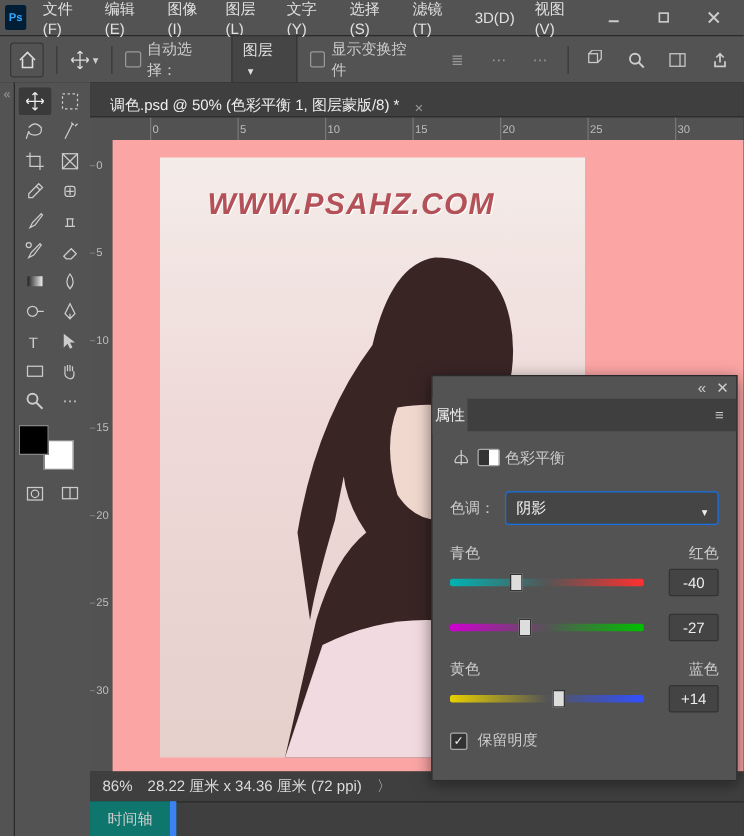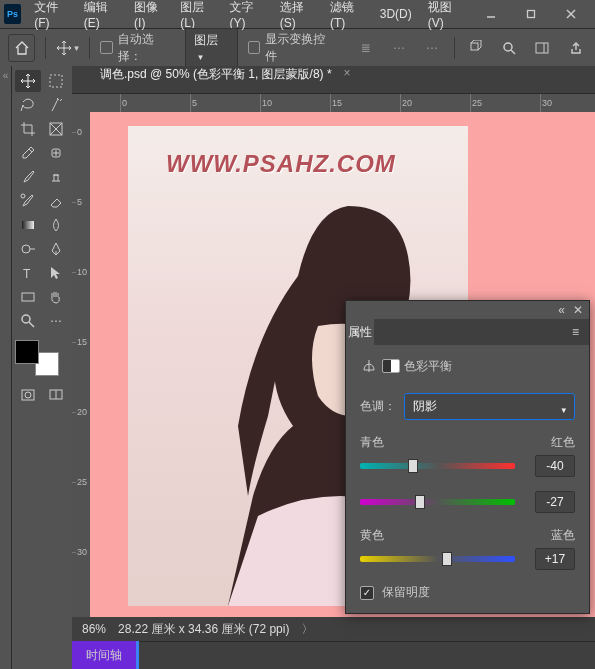--- a/index.html
+++ b/index.html
@@ -20,43 +20,43 @@
 .left-col{width:12px;background:#535353;border-right:1px solid #2a2a2a;display:flex;align-items:flex-start;justify-content:center;padding-top:4px;color:#999;font-size:10px}
 .tools{width:60px;background:#535353;display:flex;flex-direction:column;padding:4px 3px;gap:2px}
 .tool-row{display:flex;gap:2px}
 .tool{width:26px;height:22px;display:flex;align-items:center;justify-content:center;color:#ccc;position:relative;border-radius:2px}
 .tool.active{background:#3a3a3a}
 .tool svg{width:16px;height:16px}
 .swatches{margin-top:6px;width:44px;height:36px;position:relative}
 .sw-fg{position:absolute;width:24px;height:24px;background:#000;border:1px solid #888;top:0;left:0}
 .sw-bg{position:absolute;width:24px;height:24px;background:#fff;border:1px solid #888;bottom:0;right:0}
 .canvas-area{flex:1;background:#282828;display:flex;flex-direction:column}
-.doc-tab{height:28px;background:#3f3f3f;display:flex;align-items:flex-start;padding:0 28px;color:#eee;font-size:12px;border-bottom:1px solid #2a2a2a;gap:8px}
+.doc-tab{height:28px;background:#3f3f3f;display:flex;align-items:flex-end;padding:0 16px;color:#eee;font-size:12px;border-bottom:1px solid #2a2a2a;gap:8px}
 .tab-x{margin-left:4px;color:#999}
 .ruler-h{height:18px;background:#525252;position:relative;overflow:hidden}
 .ruler-v{width:18px;background:#525252;position:relative}
 .canvas-body{display:flex;flex:1}
 .canvas{flex:1;background:#fca5a5;position:relative;overflow:hidden}
 .img{position:absolute;top:14px;left:38px;width:340px;height:480px;background:linear-gradient(180deg,#f4ece8 0%,#eed9d8 45%,#e6d0cc 100%)}
 .wm{position:absolute;top:24px;left:38px;font-size:24px;font-weight:bold;font-style:italic;color:#b35058;letter-spacing:1px;text-shadow:1px 1px 0 #fff}
 .sil{position:absolute;top:70px;left:70px;width:260px;height:410px}
 .status{height:24px;background:#3f3f3f;display:flex;align-items:center;padding:0 10px;gap:12px;color:#ddd;font-size:12px}
 .status .arr{color:#bbb}
 .timeline{height:28px;background:#3f3f3f;border-top:1px solid #2a2a2a;display:flex;align-items:center}
-.tl-tab{padding:6px 14px;background:#6d28d9;border-right:3px solid #3b82f6;font-size:12px}
+.tl-tab{padding:6px 14px;background:#0f766e;border-right:5px solid #3b82f6;font-size:12px}
 
 .panel{position:absolute;top:300px;left:345px;width:245px;background:#535353;border:1px solid #2a2a2a;box-shadow:0 2px 12px rgba(0,0,0,.5)}
 .panel-tog{height:18px;display:flex;justify-content:flex-end;padding:0 6px;align-items:center;gap:8px;color:#ccc;font-size:10px}
 .panel-tab{height:26px;background:#3f3f3f;display:flex;align-items:center}
 .ptab{padding:6px 2px;background:#535353;font-size:12px;color:#eee}
 .pmenu{margin-left:auto;padding:0 10px;color:#ccc}
 .panel-head{display:flex;align-items:center;gap:4px;padding:12px 14px}
 .adj-icn{width:18px;height:18px;display:flex;align-items:center;justify-content:center;color:#ccc}
 .mask-icn{width:18px;height:14px;border:1px solid #aaa;border-radius:2px;background:linear-gradient(90deg,#333 50%,#fff 50%)}
-.panel-body{padding:6px 14px 12px}
+.panel-body{padding:6px 14px 23px}
 .tone-row{display:flex;align-items:center;gap:8px;margin-bottom:14px}
 .tone-sel{flex:1;background:#454545;border:1px solid #1473e6;border-radius:3px;padding:4px 8px;display:flex;justify-content:space-between;align-items:flex-end;color:#eee}
 .sld{margin-bottom:14px}
 .sld-lbls{display:flex;justify-content:space-between;font-size:11px;margin-bottom:4px}
 .sld-row{display:flex;align-items:center;gap:20px}
 .track{flex:1;height:6px;position:relative;border-radius:2px}
 .t1{background:linear-gradient(90deg,#00b3b3,#555 50%,#ff3030)}
 .t2{background:linear-gradient(90deg,#d000d0,#555 50%,#00c000)}
 .t3{background:linear-gradient(90deg,#e8d000,#555 50%,#3050ff)}
 .thumb{position:absolute;top:-4px;width:10px;height:14px;background:#ddd;border:1px solid #333;transform:translateX(-50%)}
@@ -430,21 +430,21 @@
         </div>
         <div class="sld">
           <div class="sld-lbls">
             <span>黄色</span>
             <span>蓝色</span>
           </div>
   <div class="sld-row">
     <div class="track t3">
               <div class="thumb" style="left:56%"></div>
             </div>
-    <div class="val">+17</div>
+    <div class="val">+14</div>
   </div>
         </div>
       </div>
     <div class="pres">
       <div class="pres-chk">✓</div>
       <span>保留明度</span>
     </div>
   </div>
 </div>
 

